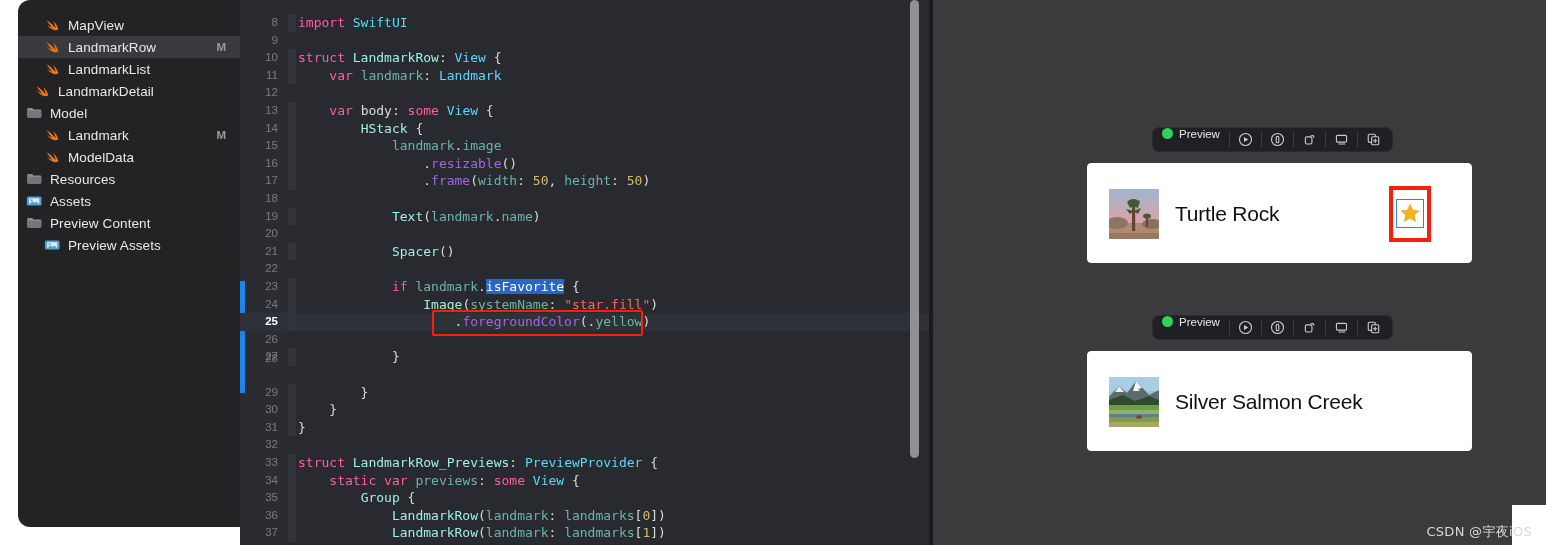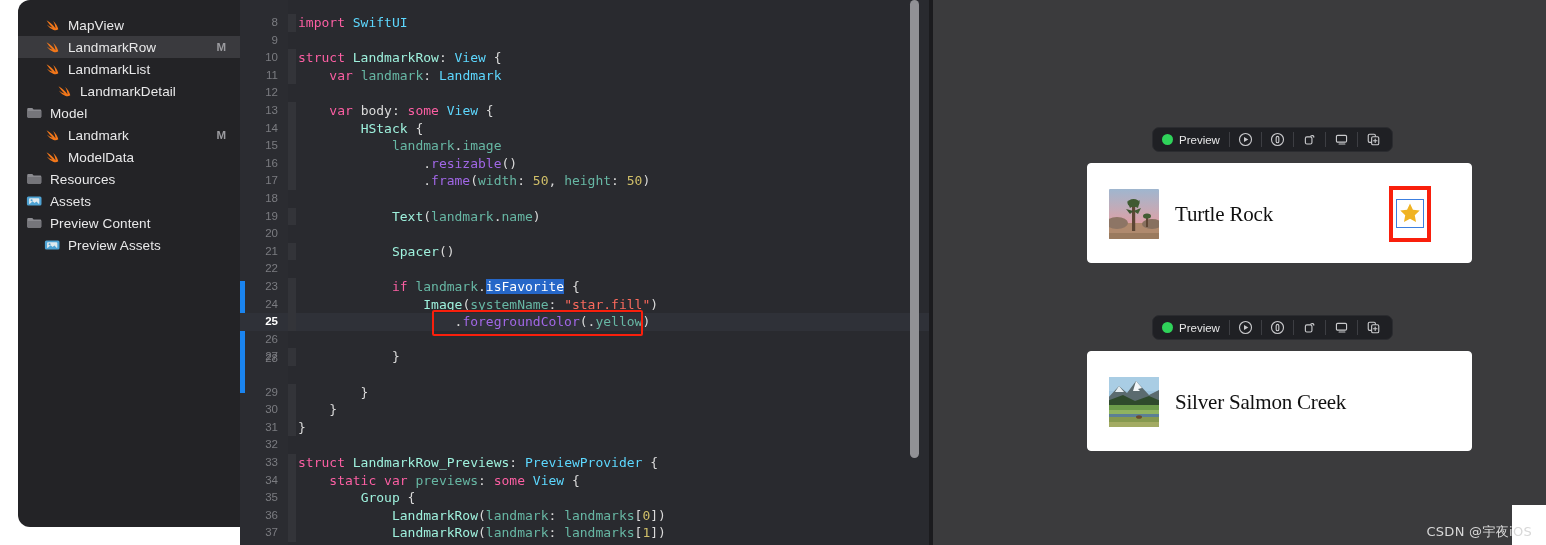--- a/index.html
+++ b/index.html
@@ -92,41 +92,41 @@
     position:absolute; left:933px; top:0px; width:613px; height:545px;
     background:#3b3b3d;
   }
   .prev-group { position:absolute; }
   .prev-toolbar {
     position:absolute;
     height:25px; background:#1f2024; border-radius:7px;
     display:flex; align-items:center; padding:0 3px;
     border:1px solid #2b2c30;
   }
-  .pt-chip { display:flex; align-items:center; padding:0 9px 0 6px; height:100%; }
+  .pt-chip { display:flex; align-items:flex-start; padding:0 9px 0 6px; height:100%; }
   .pt-dot { width:11px; height:11px; border-radius:50%; background:#2fd35a; }
   .pt-label { color:#e7e7e8; font-size:11.5px; margin-left:6px; }
   .pt-sep { width:1px; height:15px; background:#3d3e43; }
   .pt-btn {
     width:31px; height:100%; display:flex; align-items:center; justify-content:center;
   }
   .pt-btn svg { display:block; }
 
   .prev-card {
     position:absolute; background:#ffffff; border:1px solid #ffffff;
     border-radius:4px; overflow:hidden;
   }
   .row-inner { position:absolute; left:0; top:0; right:0; bottom:0; }
   .thumb {
     position:absolute; width:50px; height:50px; left:21px;
     border-radius:1px; overflow:hidden;
   }
   .row-title {
     position:absolute; color:#111111; font-size:21px;
-    font-family:Liberation Serif, serif; letter-spacing:-.2px;
+    font-family:Liberation Sans, sans-serif; letter-spacing:-.2px;
   }
   .star-wrap { position:absolute; }
   .star-blue { position:absolute; border:1.5px solid #3c7fe0; }
   .star-red  { position:absolute; border:4px solid #f91f0c; }
 
   .callout-red {
     position:absolute; border:2.5px solid #f91f0c; border-radius:2px;
   }
 
   .watermark {
@@ -167,21 +167,21 @@
           <span class="nav-badge">M</span>
         </div>
         <div class="nav-row" style="padding-left: 26px;">
           <span class="ico nav-ind">
             <svg width="17" height="16" viewBox="0 0 17 16">
               <path d="M2.5 3.2 C6.5 5.2 9.2 8.2 11.6 11.4 C11.3 8.8 10.4 6.2 9.2 4.0 C11.6 6.2 13.6 9.0 14.3 12.3 C13.2 13.2 11.4 13.6 9.6 13.0 C7.2 12.2 4.6 10.2 2.8 7.6 C4.6 9.0 6.6 10.2 8.6 10.7 C6.4 8.6 4.2 6.0 2.5 3.2 Z" fill="#f2771a"></path>
             </svg>
           </span>
           <span class="nav-label">LandmarkList</span>
         </div>
-        <div class="nav-row" style="padding-left: 38px;">
+        <div class="nav-row" style="padding-left: 16px;">
           <span class="ico nav-ind">
             <svg width="17" height="16" viewBox="0 0 17 16">
               <path d="M2.5 3.2 C6.5 5.2 9.2 8.2 11.6 11.4 C11.3 8.8 10.4 6.2 9.2 4.0 C11.6 6.2 13.6 9.0 14.3 12.3 C13.2 13.2 11.4 13.6 9.6 13.0 C7.2 12.2 4.6 10.2 2.8 7.6 C4.6 9.0 6.6 10.2 8.6 10.7 C6.4 8.6 4.2 6.0 2.5 3.2 Z" fill="#f2771a"></path>
             </svg>
           </span>
           <span class="nav-label">LandmarkDetail</span>
         </div>
         <div class="nav-row" style="padding-left: 8px;">
           <span class="ico nav-ind">
             <svg width="17" height="16" viewBox="0 0 17 16">

